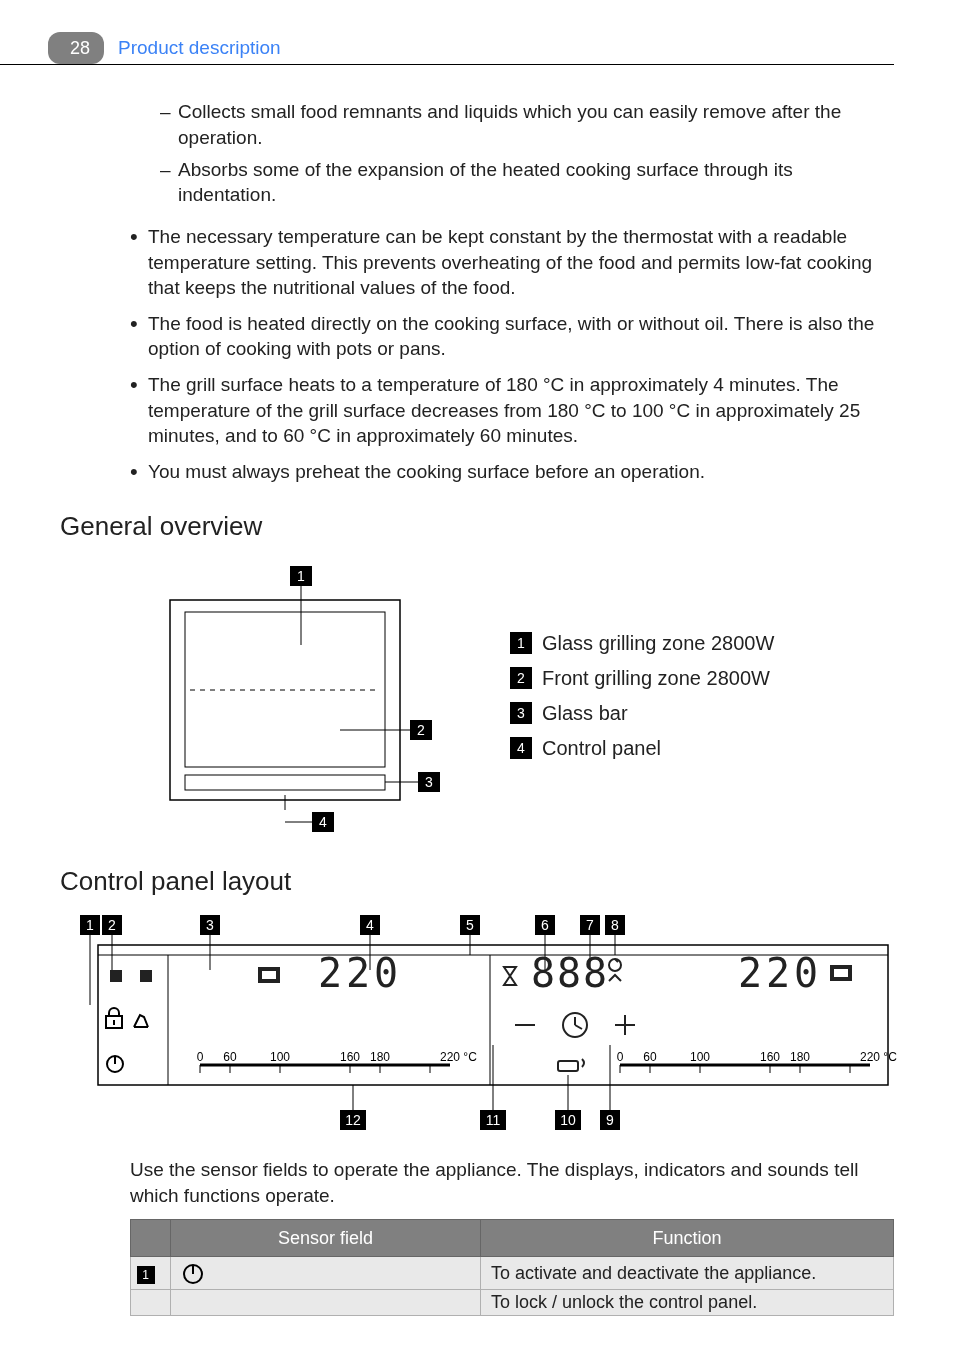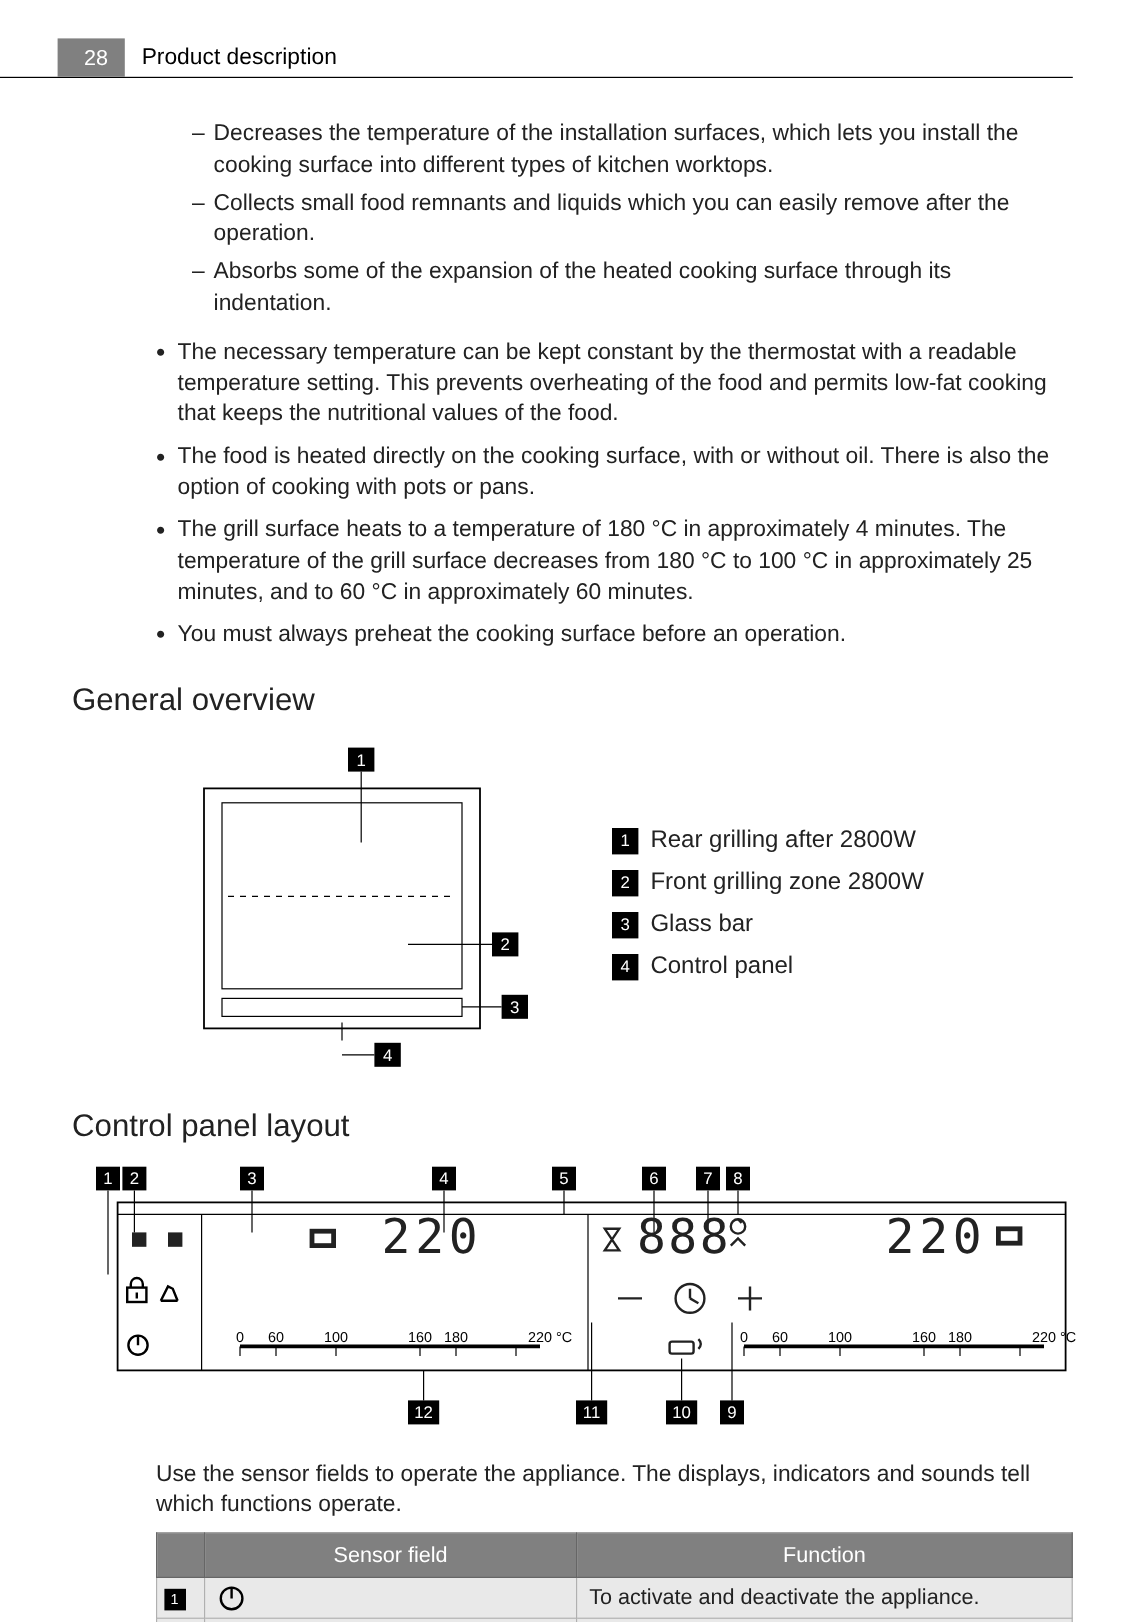--- a/index.html
+++ b/index.html
@@ -16,25 +16,26 @@
     display: flex;
     align-items: center;
     margin: 32px 60px 0 0;
   }
   .page-num-box {
     background: #808080;
     color: #fff;
     font-size: 18px;
     padding: 4px 14px 4px 22px;
     margin-left: 48px;
+    border-radius: 12px;
   }
   .header-title {
     margin-left: 14px;
     font-size: 19px;
-    color: #000000;
+    color: #3b82f6;
   }
   .content {
     padding: 28px 60px 40px 130px;
   }
   .sublist { list-style: none; margin: 6px 0 16px 30px; }
   .sublist li { position: relative; padding-left: 18px; margin-bottom: 6px; }
   .sublist li::before { content: "–"; position: absolute; left: 0; }
   .mainlist { list-style: none; margin-top: 6px; }
   .mainlist > li { position: relative; padding-left: 18px; margin-bottom: 10px; }
   .mainlist > li::before { content: "•"; position: absolute; left: 0; font-size: 22px; line-height: 1; top: 2px; }
@@ -91,21 +92,20 @@
 <body>
 
 <div class="header-bar">
   <div class="page-num-box">28</div>
   <div class="header-title">Product description</div>
 </div>
 
 <div class="content">
 
   <ul class="sublist">
-    <li>Decreases the temperature of the installation surfaces, which lets you install the cooking surface into different types of kitchen worktops.</li>
     <li>Collects small food remnants and liquids which you can easily remove after the operation.</li>
     <li>Absorbs some of the expansion of the heated cooking surface through its indentation.</li>
   </ul>
 
   <ul class="mainlist">
     <li>The necessary temperature can be kept constant by the thermostat with a readable temperature setting. This prevents overheating of the food and permits low-fat cooking that keeps the nutritional values of the food.</li>
     <li>The food is heated directly on the cooking surface, with or without oil. There is also the option of cooking with pots or pans.</li>
     <li>The grill surface heats to a temperature of 180 °C in approximately 4 minutes. The temperature of the grill surface decreases from 180 °C to 100 °C in approximately 25 minutes, and to 60 °C in approximately 60 minutes.</li>
     <li>You must always preheat the cooking surface before an operation.</li>
   </ul>
@@ -138,21 +138,21 @@
         <text x="299" y="227" fill="#fff" font-size="14" text-anchor="middle">3</text>
 
       <rect x="182" y="252" width="22" height="20" fill="#000"></rect>
         <text x="193" y="267" fill="#fff" font-size="14" text-anchor="middle">4</text>
       <line x1="155" y1="262" x2="182" y2="262" stroke="#000"></line>
     </svg>
 
     <ul class="legend">
       <li>
           <span class="num-badge">1</span>
-          <span>Rear grilling after 2800W</span>
+          <span>Glass grilling zone 2800W</span>
         </li>
       <li>
           <span class="num-badge">2</span>
           <span>Front grilling zone 2800W</span>
         </li>
       <li>
           <span class="num-badge">3</span>
           <span>Glass bar</span>
         </li>
       <li>

